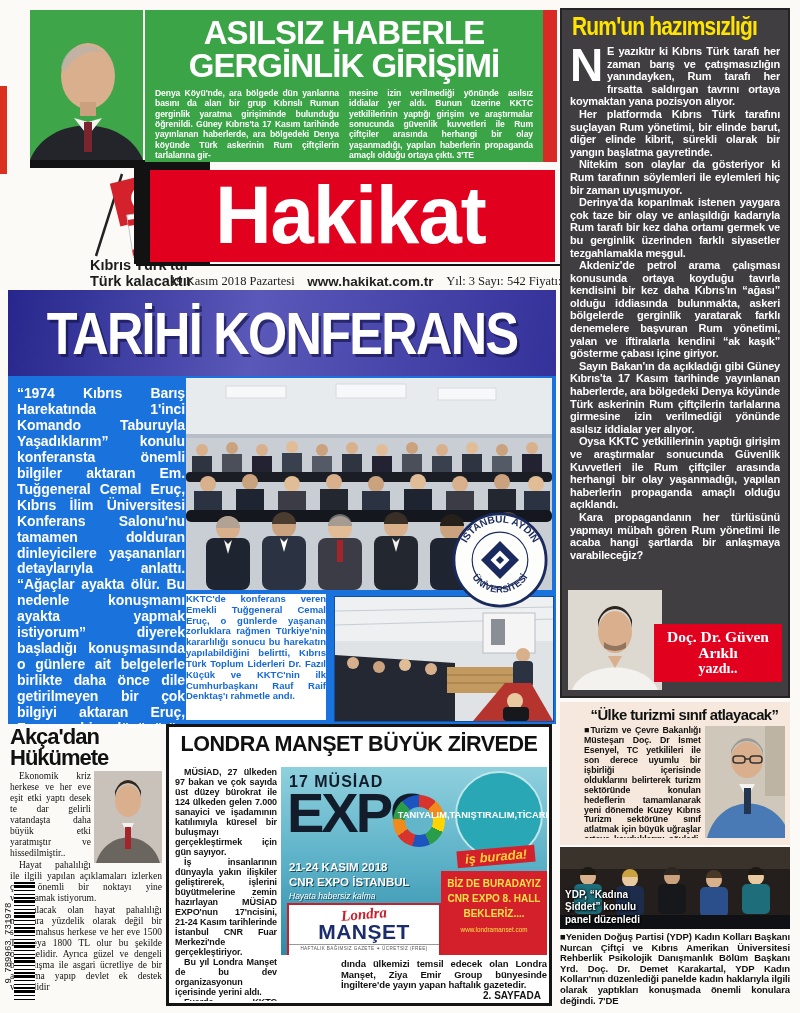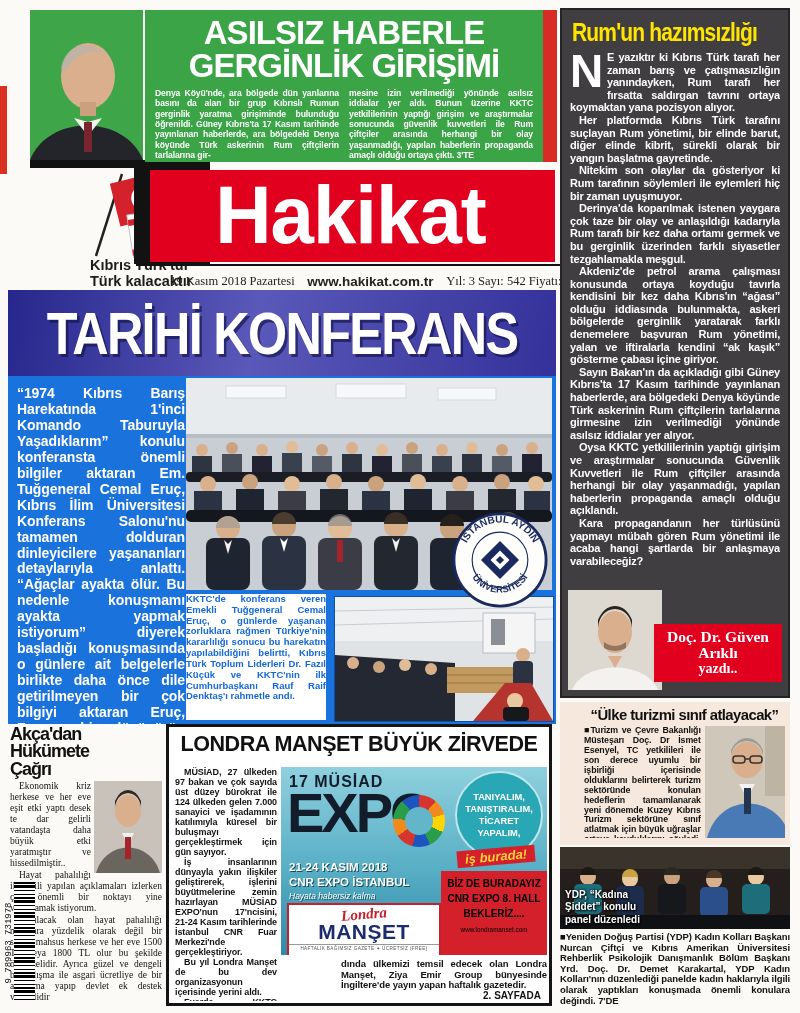--- a/index.html
+++ b/index.html
@@ -43,49 +43,49 @@
   
   .tourism{background:#f6e8dc;padding:4px 5px;}
   .tourism-title{font-weight:900;font-size:15.5px;letter-spacing:-.6px;text-align:center;white-space:nowrap;
                  transform:scaleX(.96);transform-origin:center;}
   .tourism-body{font-size:8.8px;font-weight:700;line-height:1.13;letter-spacing:-.1px;}
   
   .ydp-caption{color:#fff;font-size:10px;font-weight:800;line-height:1.25;
                text-shadow:0 0 3px #000,1px 1px 2px #000;}
   .ydp-body{font-size:9.5px;font-weight:700;line-height:10.6px;letter-spacing:-.1px;}
   
-  .akca-title{font-weight:900;font-size:18px;line-height:.96;letter-spacing:-1px;}
+  .akca-title{font-weight:900;font-size:22px;line-height:.96;letter-spacing:-1px;}
   .akca-body{font-family:"Liberation Serif",serif;font-size:9.5px;line-height:11px;}
   .akca-body p{margin:0 0 1px 0;}
   
   .manset{background:#fff;border:3px solid #141414;}
   .manset-title{font-weight:900;font-size:22px;letter-spacing:-.5px;text-align:center;padding-top:4px;
                 white-space:nowrap;transform:scaleX(.98);transform-origin:center;}
   .manset-col{font-size:9px;font-weight:600;line-height:10px;letter-spacing:-.1px;}
   .manset-col p{margin:0;}
   .ad{background:linear-gradient(180deg,#8fd0de 0%,#57aec5 55%,#2f8aa6 100%);overflow:hidden;}
   .expo1{font-weight:900;font-size:16px;color:#121c2a;letter-spacing:1px;}
   .expo2{font-weight:900;font-size:56px;line-height:.8;color:#121c2a;letter-spacing:-3px;}
   .wreath{border-radius:50%;background:conic-gradient(#d6342c 0 40deg,#f08a1d 40deg 75deg,#ffd400 75deg 115deg,
           #2a9d4b 115deg 155deg,#1c55c0 155deg 195deg,#d6342c 195deg 235deg,#f08a1d 235deg 275deg,
           #2a9d4b 275deg 320deg,#1c55c0 320deg 360deg);display:flex;align-items:center;justify-content:center;}
   .wreath-hole{width:55%;height:55%;border-radius:50%;background:#63b5c9;}
-  .bubble{border-radius:50%;background:#2aa7b5;color:#fff;display:flex;flex-direction:column;
+  .bubble{border-radius:50%;background:#2aa7b5;color:#fff;display:flex;flex-direction:row;
           align-items:center;justify-content:center;font-size:9.3px;font-weight:800;line-height:1.3;
           border:2px solid #bfe6ea;text-align:center;}
   .ad-date{font-weight:900;font-size:11.5px;color:#fff;text-shadow:1px 1px 0 #1b4c5e;}
   .ad-tag{font-style:italic;font-size:8.5px;color:#fff;text-shadow:1px 1px 0 #1b4c5e;}
   .brandbox{background:#fff;border:2px solid #c6202d;text-align:center;}
   .brand-script{font-family:"Liberation Serif",serif;font-style:italic;font-weight:700;color:#c6202d;
                 font-size:15px;display:block;transform:rotate(-5deg);margin-top:1px;}
   .brand-main{font-weight:900;font-size:21px;color:#1c2d6e;line-height:.9;letter-spacing:.5px;display:block;}
   .brand-strip{font-size:4.6px;letter-spacing:.4px;color:#555;border-top:1px solid #999;margin-top:2px;padding-top:1px;}
   .ribbon{background:#d3202b;color:#ffd23a;font-style:italic;font-weight:900;font-size:13px;
           padding:1px 8px;transform:rotate(-5deg);display:inline-block;}
-  .redpanel{background:#d3202b;color:#000000;text-align:center;padding-top:5px;}
+  .redpanel{background:#d3202b;color:#fde047;text-align:center;padding-top:5px;}
   .redpanel div{font-size:10px;font-weight:800;line-height:1.5;}
   .redpanel .url{font-size:6.3px;font-weight:400;margin-top:4px;}
   
   .bars{background:repeating-linear-gradient(180deg,#000 0 2px,#fff 2px 3px,#000 3px 6px,#fff 6px 8px,
         #000 8px 9px,#fff 9px 12px,#000 12px 13px,#fff 13px 15px);}
   .barcode-digits{font-family:"Liberation Mono",monospace;font-size:9px;color:#111;white-space:nowrap;}
   svg{display:block;}
 </style>
 </head>
 <body>
@@ -290,21 +290,21 @@
         <text font-size="10" font-weight="bold" fill="#1b2a5e" font-family="Liberation Sans,sans-serif">
           <textPath href="#sealBottom" startOffset="50%" text-anchor="middle">ÜNİVERSİTESİ</textPath>
         </text>
         <rect x="36" y="36" width="28" height="28" transform="rotate(45 50 50)" fill="#1b2a5e"></rect>
         <rect x="43" y="43" width="14" height="14" transform="rotate(45 50 50)" fill="#fdfdfb"></rect>
         <rect x="47" y="47" width="6" height="6" transform="rotate(45 50 50)" fill="#1b2a5e"></rect>
       </svg>
     </div>
   </div>
 
-  <div class="abs opinion" style="left:560px;top:8px;width:230px;height:690px;padding:6px 8px;box-sizing:border-box;">
+  <div class="abs opinion" style="left:560px;top:8px;width:230px;height:690px;padding:0 8px;box-sizing:border-box;">
     <div class="opinion-title">Rum'un hazımsızlığı</div>
     <div style="height:516px;overflow:hidden;" class="just">
       <p>
         <span class="dropcap">N</span>
         <span>E yazıktır ki Kıbrıs Türk tarafı her zaman barış ve çatışmasızlığın yanındayken, Rum tarafı her fırsatta saldırgan tavrını ortaya koymaktan yana pozisyon alıyor.</span>
       </p>
       <p class="ind">Her platformda Kıbrıs Türk tarafını suçlayan Rum yönetimi, bir elinde barut, diğer elinde kibrit, sürekli olarak bir yangın başlatma gayretinde.</p>
       <p class="ind">Nitekim son olaylar da gösteriyor ki Rum tarafının söylemleri ile eylemleri hiç bir zaman uyuşmuyor.</p>
       <p class="ind">Derinya'da koparılmak istenen yaygara çok taze bir olay ve anlaşıldığı kadarıyla Rum tarafı bir kez daha ortamı germek ve bu gerginlik üzerinden farklı siyasetler tezgahlamakla meşgul.</p>
       <p class="ind">Akdeniz'de petrol arama çalışması konusunda ortaya koyduğu tavırla kendisini bir kez daha Kıbrıs'ın “ağası” olduğu iddiasında bulunmakta, askeri bölgelerde gerginlik yaratarak farklı denemelere başvuran Rum yönetimi, yalan ve iftiralarla kendini “ak kaşık” gösterme çabası içine giriyor.</p>
@@ -383,21 +383,20 @@
   </div>
   <div class="abs ydp-body just" style="left:560px;top:932px;width:230px;height:76px;overflow:hidden;">
     <span>■Yeniden Doğuş Partisi (YDP) Kadın Kolları Başkanı Nurcan Çiftçi ve Kıbrıs Amerikan Üniversitesi Rehberlik Psikolojik Danışmanlık Bölüm Başkanı Yrd. Doç. Dr. Demet Karakartal, YDP Kadın Kolları'nın düzenlediği panelde kadın haklarıyla ilgili olarak yaptıkları konuşmada önemli konulara değindi.</span>
     <b class="pageref">7'DE</b>
   </div>
 
   <div class="abs" style="left:10px;top:726px;width:152px;height:282px;overflow:hidden;">
     <div class="akca-title">
       <div>Akça'dan</div>
       <div>Hükümete</div>
-      <div>Çağrı</div>
     </div>
     <div class="akca-body just" style="margin-top:3px;">
       <div style="float:right;width:68px;height:92px;margin:0 0 2px 3px;overflow:hidden;">
         <svg viewBox="0 0 68 92" width="68" height="92" preserveAspectRatio="none">
           <rect width="68" height="92" fill="#c9c2ba"></rect>
           <ellipse cx="34" cy="30" rx="13" ry="16" fill="#d9af8e"></ellipse>
           <path d="M21,26 Q23,13 34,12 Q45,13 47,26 L47,20 Q42,9 34,9 Q26,9 21,20 Z" fill="#30261e"></path>
           <path d="M2,92 C12,58 56,58 66,92 Z" fill="#6b6560"></path>
           <path d="M28,52 L34,64 L40,52 Z" fill="#f4f2ee"></path>
           <rect x="31" y="56" width="6" height="22" fill="#a3242a"></rect>

